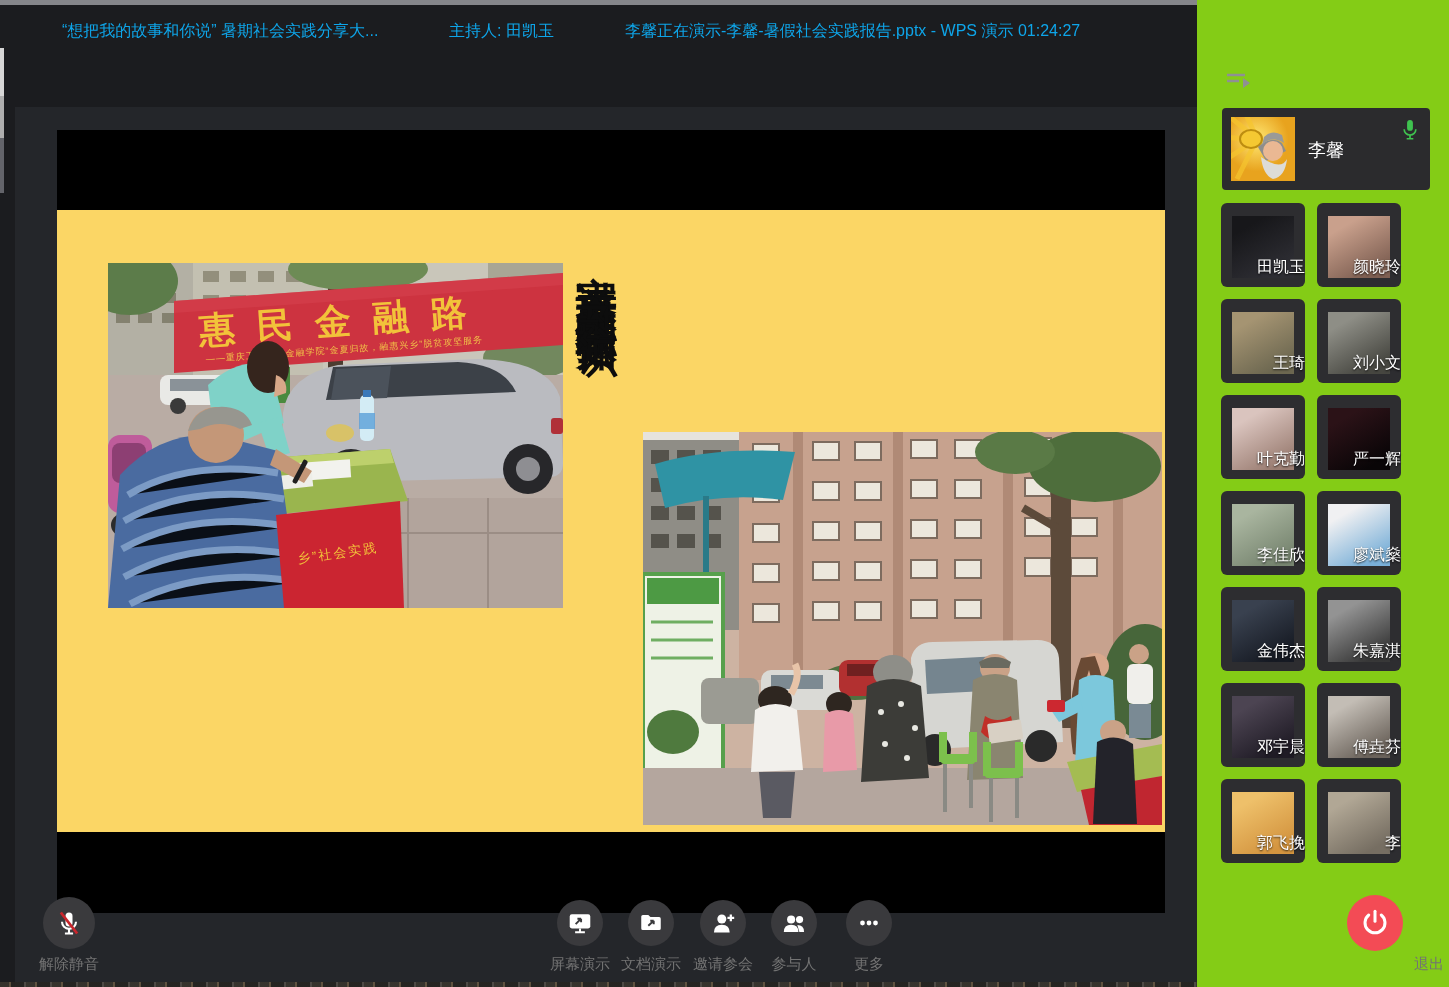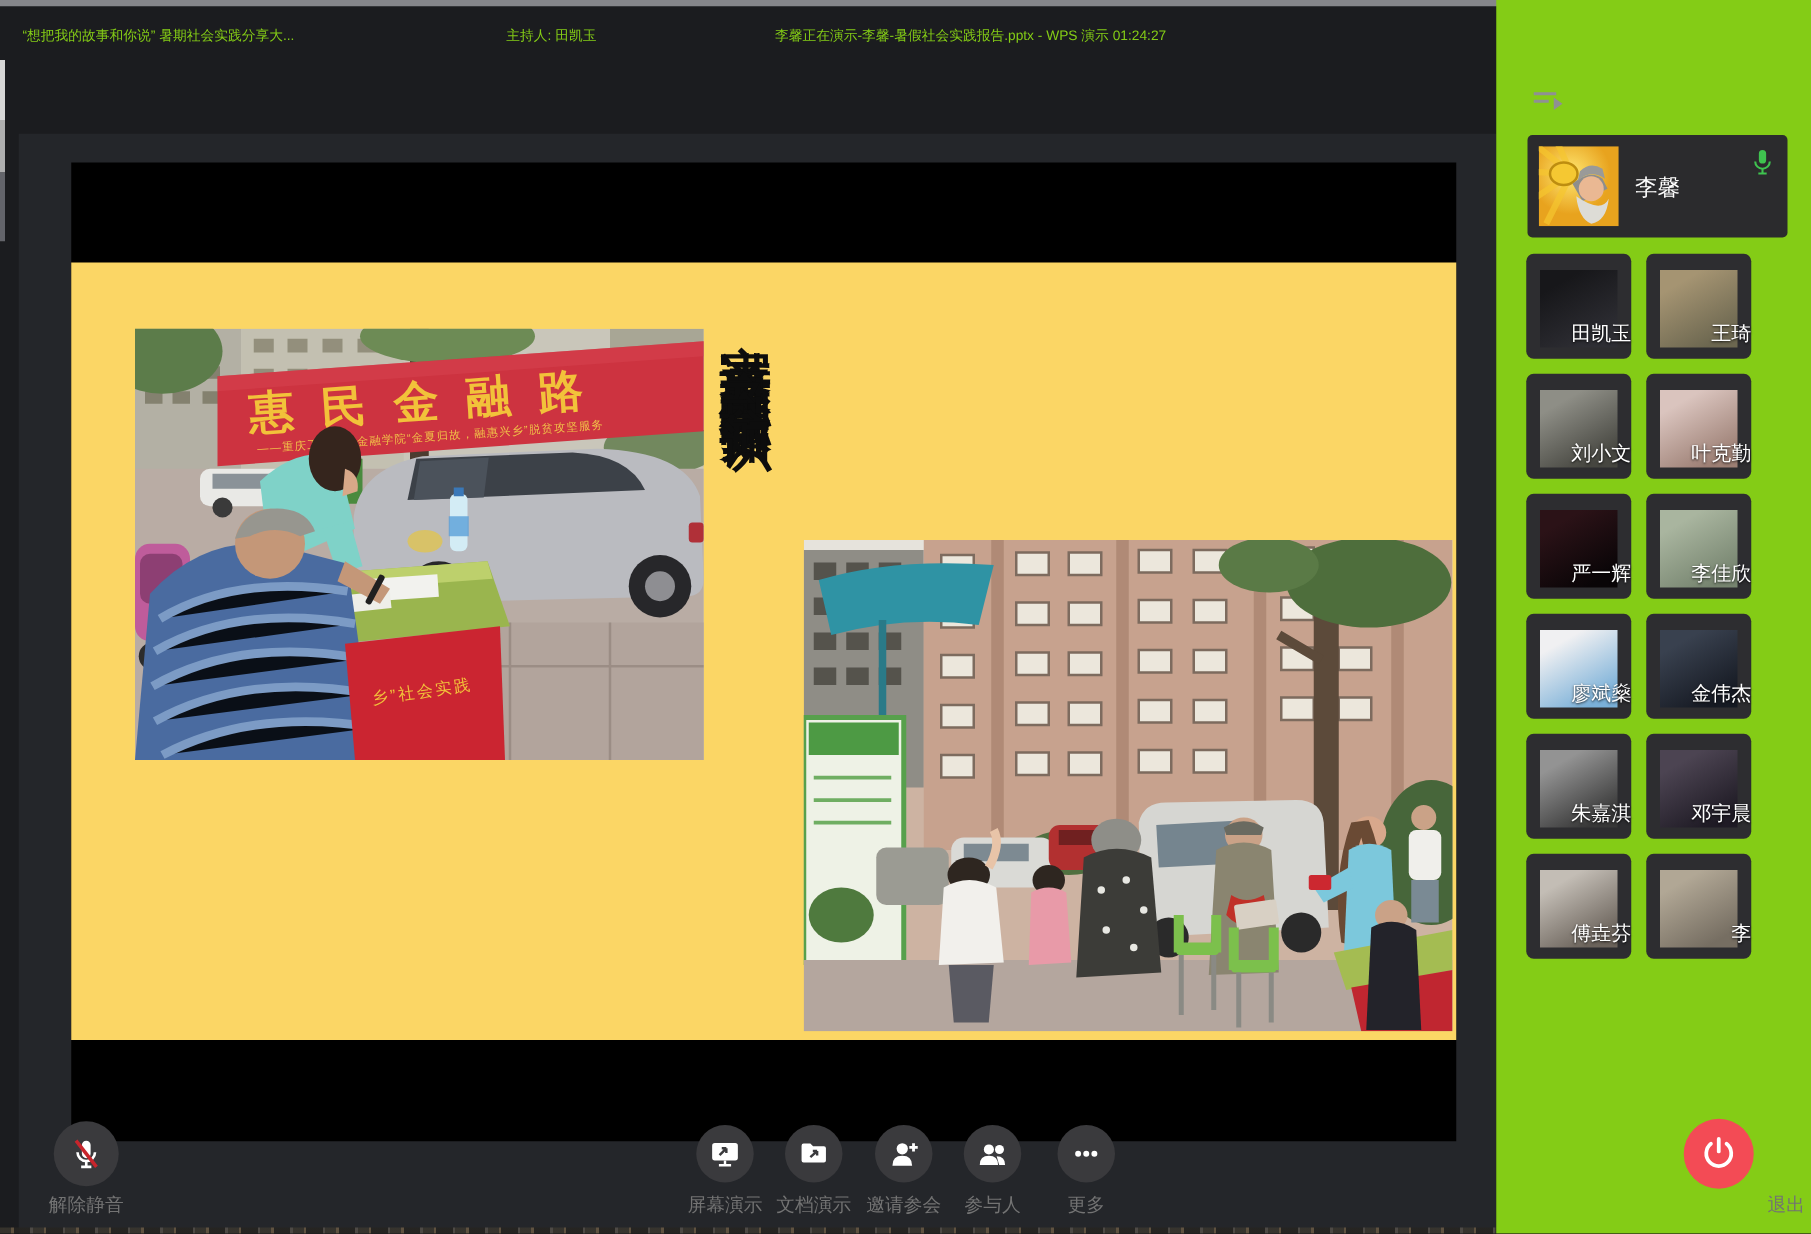--- a/index.html
+++ b/index.html
@@ -4,24 +4,24 @@
 <style>
   html,body{margin:0;padding:0;background:#101113;}
   *{box-sizing:border-box;}
   #app{
     position:relative;width:1449px;height:987px;overflow:hidden;
     background:#1b1c1f;font-family:"Liberation Sans",sans-serif;
     -webkit-font-smoothing:antialiased;
   }
   
   .topstrip{position:absolute;left:0;top:0;width:1449px;height:5px;background:#85868a;}
-  .titlebar-text{position:absolute;top:21px;color:#84cc16;font-size:11px;white-space:nowrap;}
+  .titlebar-text{position:absolute;top:21px;color:#0ea5e9;font-size:16px;white-space:nowrap;margin-left:44px;}
   .t-left{left:18px;}
   .t-host{left:405px;}
-  .t-present{left:620px;}
+  .t-present{left:581px;}
   .winbtn{position:absolute;top:8px;width:34px;height:30px;display:flex;align-items:center;justify-content:center;color:#e3e3e3;font-size:16px;cursor:default;}
   .maxbox{width:13px;height:13px;border:1.6px solid #e3e3e3;}
   .edge-a{position:absolute;left:0;top:48px;width:4px;height:48px;background:#d6d6d6;}
   .edge-b{position:absolute;left:0;top:96px;width:4px;height:42px;background:#aeaeae;}
   .edge-c{position:absolute;left:0;top:138px;width:4px;height:55px;background:#63646a;}
   
   .stage{position:absolute;left:15px;top:107px;width:1182px;height:880px;background:#24262a;}
   .viewport{position:absolute;left:42px;top:23px;width:1108px;height:783px;background:#000;}
   .slide{position:absolute;left:0;top:80px;width:1108px;height:622px;background:#fbd665;}
   .photo{position:absolute;display:block;}
@@ -437,20 +437,24 @@
         <path d="M12 20 v4 M8 24.5 h8" stroke="#3fc34f" stroke-width="2"></path>
       </svg>
     </div>
 
     <div class="grid">
   <div class="tile">
     <div class="av" style="background: linear-gradient(150deg, rgb(23, 23, 26) 20%, rgb(46, 46, 52) 85%);"></div>
     <div class="nm">田凯玉</div>
   </div>
 
+  <div class="tile">
+    <div class="av" style="background: linear-gradient(150deg, rgb(201, 160, 140) 20%, rgb(126, 95, 82) 85%);"></div>
+    <div class="nm">颜晓玲</div>
+  </div>
 
   <div class="tile">
     <div class="av" style="background: linear-gradient(150deg, rgb(165, 148, 114) 20%, rgb(108, 103, 80) 85%);"></div>
     <div class="nm">王琦</div>
   </div>
 
   <div class="tile">
     <div class="av" style="background: linear-gradient(150deg, rgb(142, 142, 134) 20%, rgb(70, 70, 64) 85%);"></div>
     <div class="nm">刘小文</div>
   </div>
@@ -490,20 +494,24 @@
   <div class="tile">
     <div class="av" style="background: linear-gradient(150deg, rgb(76, 68, 82) 20%, rgb(31, 27, 37) 85%);"></div>
     <div class="nm">邓宇晨</div>
   </div>
 
   <div class="tile">
     <div class="av" style="background: linear-gradient(150deg, rgb(195, 189, 181) 20%, rgb(107, 99, 91) 85%);"></div>
     <div class="nm">傅垚芬</div>
   </div>
 
+  <div class="tile">
+    <div class="av" style="background: linear-gradient(150deg, rgb(238, 192, 106) 20%, rgb(211, 148, 63) 85%);"></div>
+    <div class="nm">郭飞挽</div>
+  </div>
 
   <div class="tile">
     <div class="av" style="background: linear-gradient(150deg, rgb(177, 167, 149) 20%, rgb(118, 110, 98) 85%);"></div>
     <div class="nm">李</div>
   </div>
 </div>
   </div>
 
   <div class="exitbtn">
     <svg width="30" height="30" viewBox="0 0 24 24">

